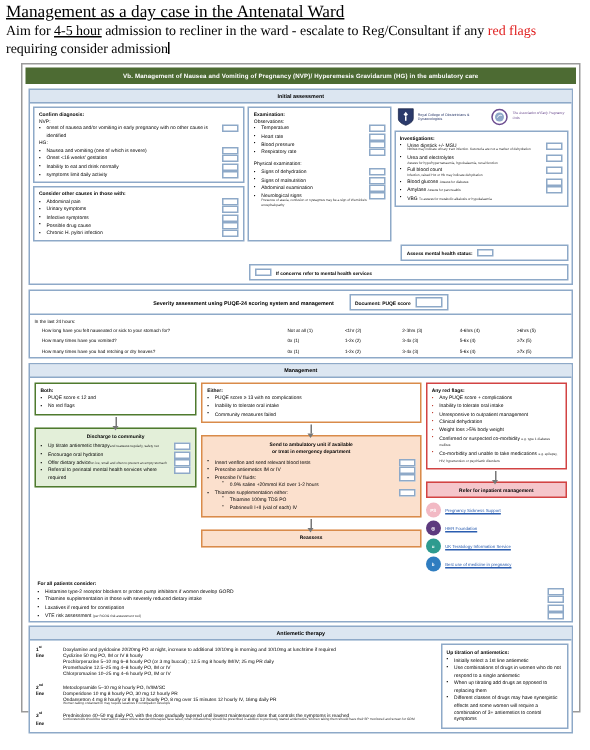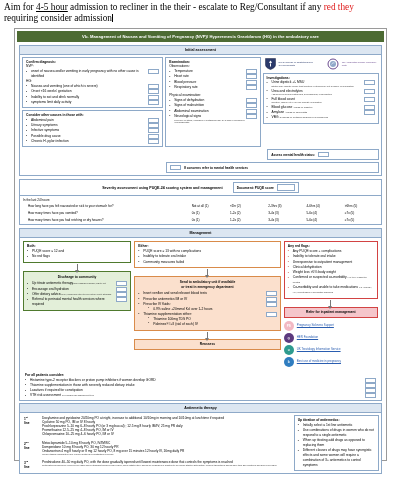--- a/index.html
+++ b/index.html
@@ -118,22 +118,23 @@
   .anti-tbl { width:100%; border-collapse:collapse; font-size:3.2px; }
   .anti-tbl td { padding:1.5px 2px; vertical-align:top; }
   .ln { width:18px; font-weight:bold; font-size:3.2px; }
   .sup { font-size:2.3px; vertical-align:super; }
   .uptit { border:1px solid #8ea9c8; padding:2.5px 3px; width:31%; }
 </style>
 </head>
 <body>
 
 <div class="doc-head">
+  <div class="doc-title">Management as a day case in the Antenatal Ward</div>
   <div class="doc-sub">
-    <span>Aim for </span><span class="u">4-5 hour</span><span> admission to recliner in the their - escalate to Reg/Consultant if any </span><span class="red">red they</span><span> requiring consider admission</span><span class="caret"></span>
+    <span>Aim for </span><span class="u">4-5 hour</span><span> admission to recliner in the ward - escalate to Reg/Consultant if any </span><span class="red">red flags</span><span> requiring consider admission</span><span class="caret"></span>
   </div>
 </div>
 
 <div class="poster">
 
   <div class="banner">Vb. Management of Nausea and Vomiting of Pregnancy (NVP)/ Hyperemesis Gravidarum (HG) in the ambulatory care</div>
 
   <div class="panel ia">
     <div class="panel-title">Initial assessment</div>
     <div class="ia-body">

